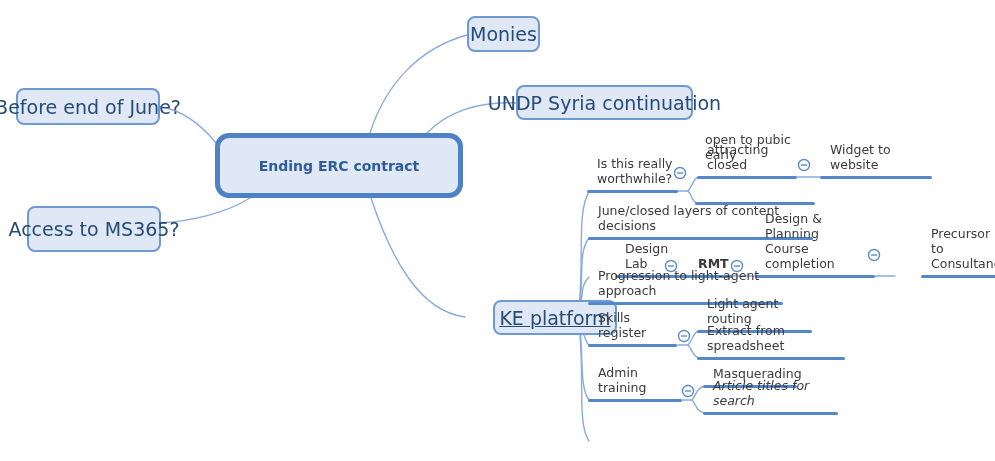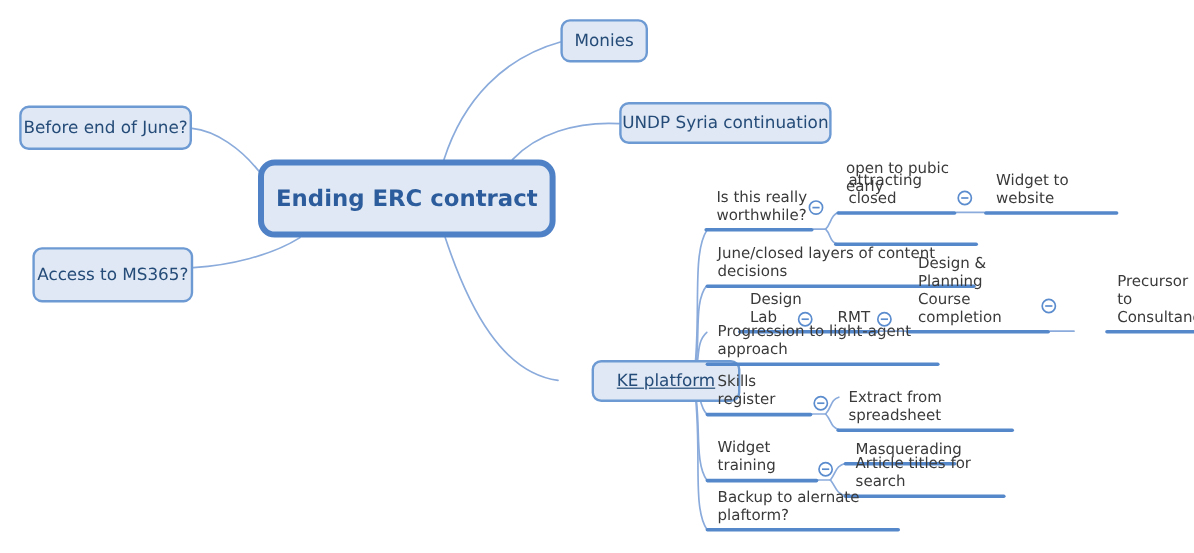--- a/index.html
+++ b/index.html
@@ -13,29 +13,29 @@
   #wires{position:absolute;left:0;top:0;width:995px;height:461px;}
 
   
   .bnode{
     position:absolute;
     display:flex;align-items:center;justify-content:center;
     background:#dfe8f4;
     border:2px solid #6d9ad3;
     border-radius:8px;
     color:#254b78;
-    font-size:14px;
+    font-size:19px;
     box-sizing:border-box;
     white-space:nowrap;
     cursor:pointer;
   }
   .bnode.central{
     border:5px solid #4f81c7;
     border-radius:14px;
-    font-size:19px;
+    font-size:14px;
     font-weight:bold;
     color:#2c5c9c;
   }
 
   
   .lnode{
     position:absolute;
     display:flex;flex-direction:column;
     justify-content:flex-end;align-items:stretch;
     box-sizing:border-box;
@@ -168,56 +168,56 @@
     <div class="lnode-line"></div>
   </div>
   <div class="lnode" style="left:588px;bottom:221px;width:225px;">
     <div class="lnode-label">June/closed layers of content decisions</div>
     <div class="lnode-line"></div>
   </div>
   <div class="lnode" style="left:615px;bottom:183px;width:75px;">
     <div class="lnode-label">Design Lab</div>
     <div class="lnode-line"></div>
   </div>
-  <div class="lnode" style="left:688px;bottom:183px;width:44px;">
+  <div class="lnode" style="left:688px;bottom:183px;width:44px;font-weight:bold;">
     <div class="lnode-label">RMT</div>
     <div class="lnode-line"></div>
   </div>
   <div class="lnode" style="left:755px;bottom:183px;width:120px;">
     <div class="lnode-label">Design &amp; Planning
 Course completion</div>
     <div class="lnode-line"></div>
   </div>
   <div class="lnode" style="left:921px;bottom:183px;width:83px;margin-top:21px;">
     <div class="lnode-label">Precursor to
 Consultancy?</div>
     <div class="lnode-line"></div>
   </div>
   <div class="lnode" style="left:588px;bottom:156px;width:195px;">
     <div class="lnode-label">Progression to light-agent approach</div>
     <div class="lnode-line"></div>
   </div>
+  <div class="lnode" style="left:697px;bottom:128px;width:115px;">
+    <div class="lnode-label">Light agent routing</div>
+    <div class="lnode-line"></div>
+  </div>
   <div class="lnode" style="left:588px;bottom:114px;width:89px;">
     <div class="lnode-label">Skills register</div>
     <div class="lnode-line"></div>
   </div>
   <div class="lnode" style="left:703px;bottom:73px;width:94px;">
     <div class="lnode-label">Masquerading</div>
     <div class="lnode-line"></div>
   </div>
   <div class="lnode" style="left:697px;bottom:101px;width:148px;">
     <div class="lnode-label">Extract from spreadsheet</div>
     <div class="lnode-line"></div>
   </div>
   <div class="lnode" style="left:588px;bottom:59px;width:94px;">
-    <div class="lnode-label">Widget training</div>
-    <div class="lnode-line"></div>
-  </div>
-  <div class="lnode" style="left:703px;bottom:46px;width:135px;">
+    <div class="lnode-label">Admin training</div>
+    <div class="lnode-line"></div>
+  </div>
+  <div class="lnode" style="left:703px;bottom:46px;width:135px;font-style:italic;">
     <div class="lnode-label">Article titles for search</div>
     <div class="lnode-line"></div>
   </div>
-  <div class="lnode" style="left:588px;bottom:18px;width:162px;">
-    <div class="lnode-label">Backup to alernate plaftorm?</div>
-    <div class="lnode-line"></div>
-  </div>
 
 </div>
 
 </body></html>

